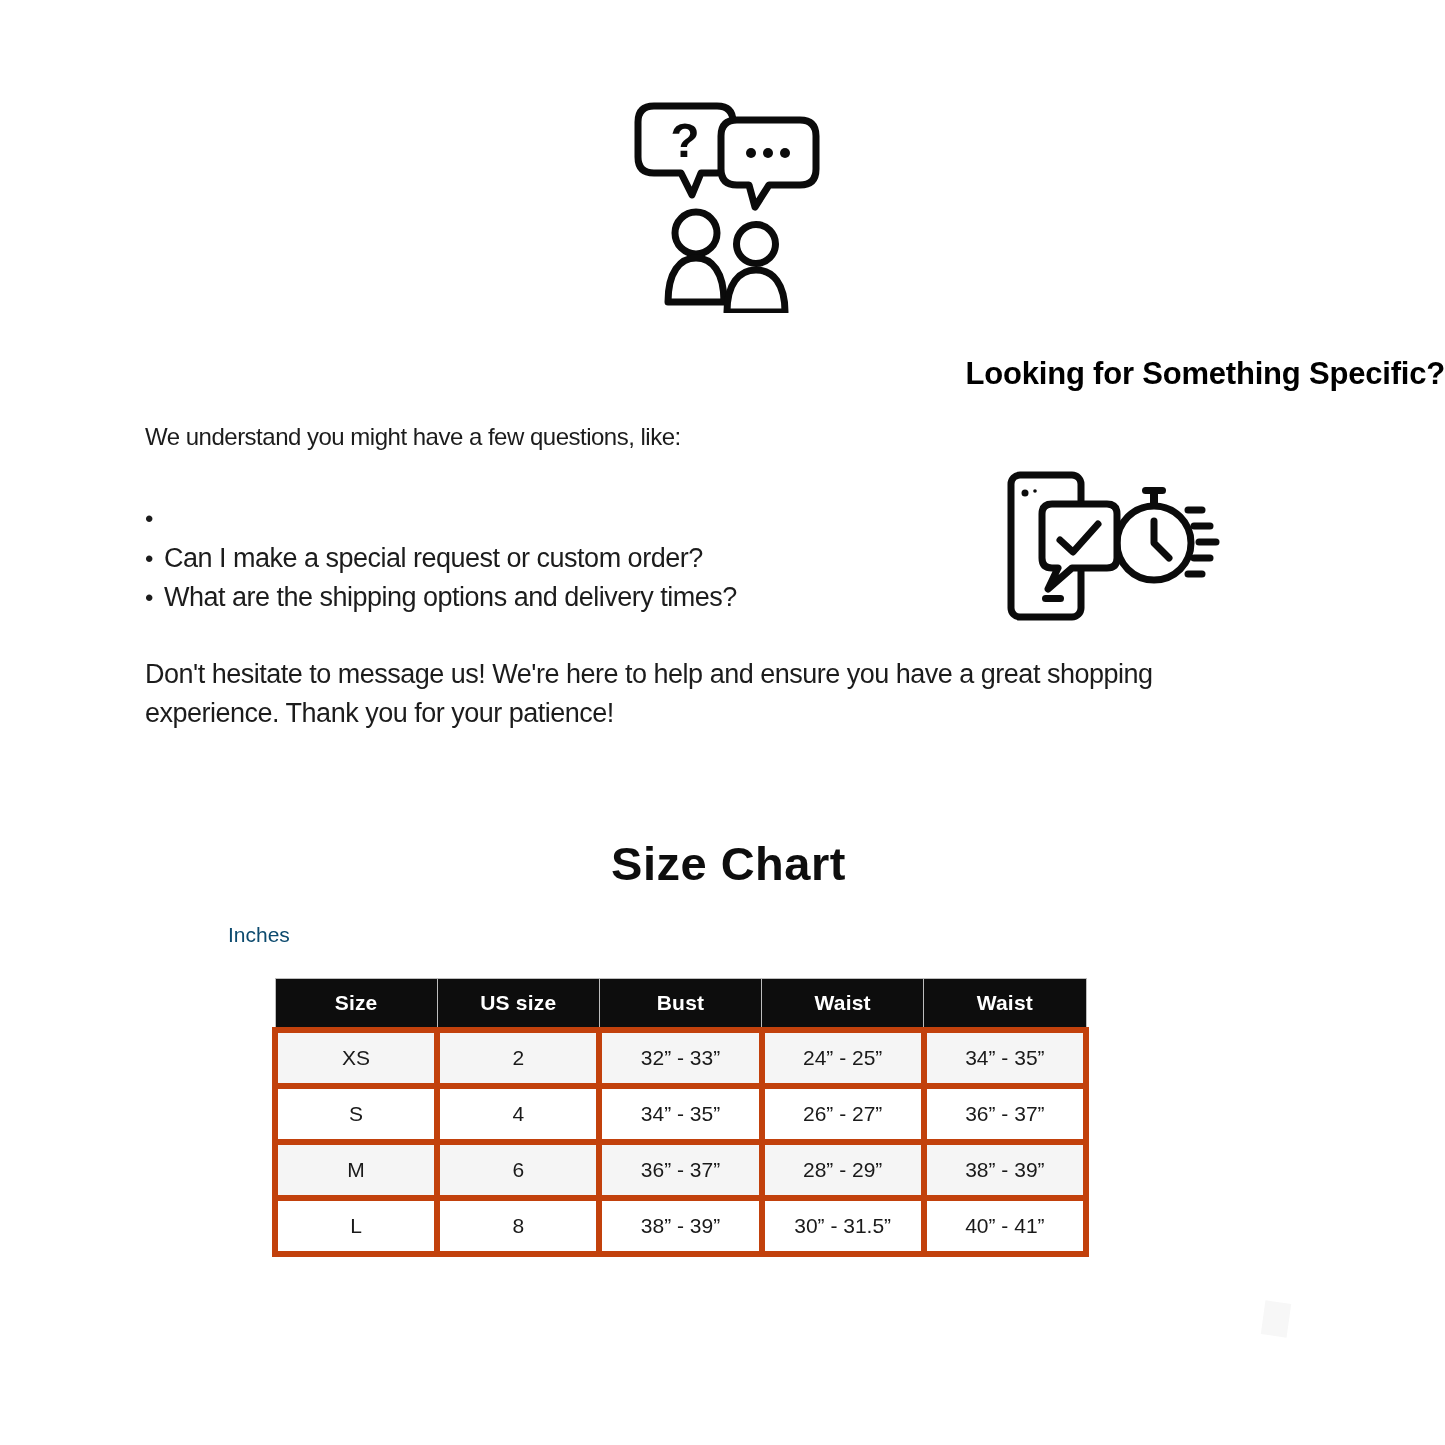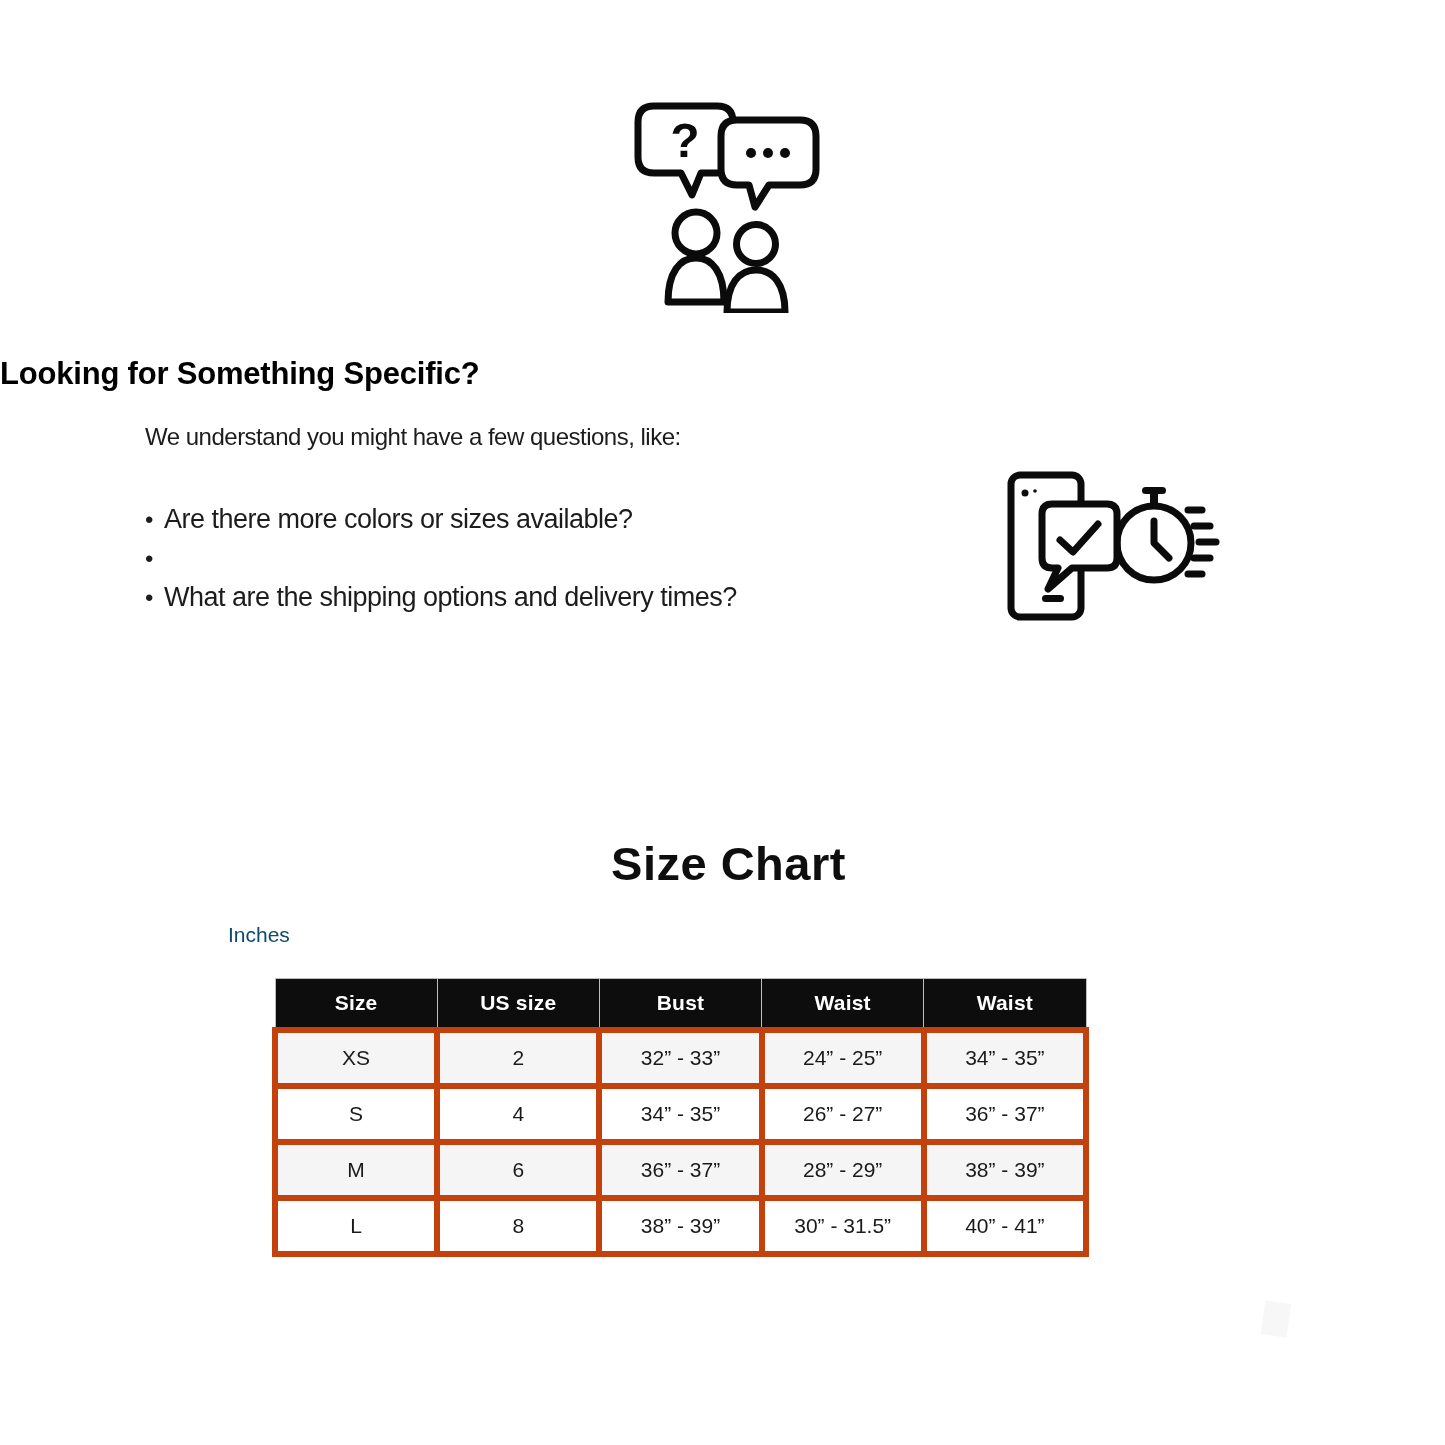--- a/index.html
+++ b/index.html
@@ -6,21 +6,21 @@
   .canvas{
     position:relative;width:1445px;height:1445px;background:#ffffff;
     font-family:"Liberation Sans",sans-serif;color:#1c1c1c;overflow:hidden;
   }
   svg .stroke{fill:none;stroke:#0b0b0b;stroke-width:7;stroke-linecap:round;stroke-linejoin:round;}
   svg .stroke-fill{fill:#ffffff;stroke:#0b0b0b;stroke-width:7;stroke-linecap:round;stroke-linejoin:round;}
   svg .solid{fill:#0b0b0b;stroke:none;}
 
   .chat-icon{position:absolute;left:628px;top:98px;}
   .headline{
-    position:absolute;left:0;top:356px;width:100%;text-align:left;
+    position:absolute;left:0;top:356px;width:100%;text-align:right;
     font-size:31px;font-weight:bold;color:#000000;letter-spacing:-0.2px;
   }
   .intro{
     position:absolute;left:145px;top:423px;margin:0;
     font-size:24px;letter-spacing:-0.5px;
   }
   .bullets{
     position:absolute;left:145px;top:500px;margin:0;padding:0;list-style:none;
     font-size:27px;letter-spacing:-0.5px;
   }
@@ -72,24 +72,24 @@
     <path class="stroke-fill" d="M99 214 C99 186 111 172 128 172 C145 172 157 186 157 214 Z"></path>
   </svg>
 
   <div class="headline">Looking for Something Specific?</div>
 
   <p class="intro">We understand you might have a few questions, like:</p>
 
   <ul class="bullets">
     <li>
       <span class="bullet-char">•</span>
-      <span>Are there more colors or sizes available?</span>
     </li>
     <li>
       <span class="bullet-char">•</span>
+      <span>Can I make a special request or custom order?</span>
     </li>
     <li>
       <span class="bullet-char">•</span>
       <span>What are the shipping options and delivery times?</span>
     </li>
   </ul>
 
   <svg class="phone-icon" width="218" height="162" viewBox="0 0 218 162" aria-hidden="true">
 
     <rect class="stroke-fill" x="9" y="9" rx="9" width="70" height="142"></rect>
@@ -105,20 +105,21 @@
     <path class="stroke-fill" d="M50 38 H105 Q115 38 115 48 V92 Q115 102 105 102 H70 L46 123 L56 102 H50 Q40 102 40 92 V48 Q40 38 50 38 Z"></path>
     <path class="stroke" d="M58 74 L71 86 L96 58"></path>
 
     <path class="stroke" d="M186 44 H200"></path>
     <path class="stroke" d="M192 60 H208"></path>
     <path class="stroke" d="M197 76 H214"></path>
     <path class="stroke" d="M192 92 H208"></path>
     <path class="stroke" d="M186 108 H200"></path>
   </svg>
 
+  <p class="closing">Don't hesitate to message us! We're here to help and ensure you have a great shopping experience. Thank you for your patience!</p>
 
   <h2 class="chart-title">Size Chart</h2>
   <div class="units">Inches</div>
 
   <div class="table-wrap">
     <table>
       <thead>
         <tr>
           <th>Size</th>
           <th>US size</th>

